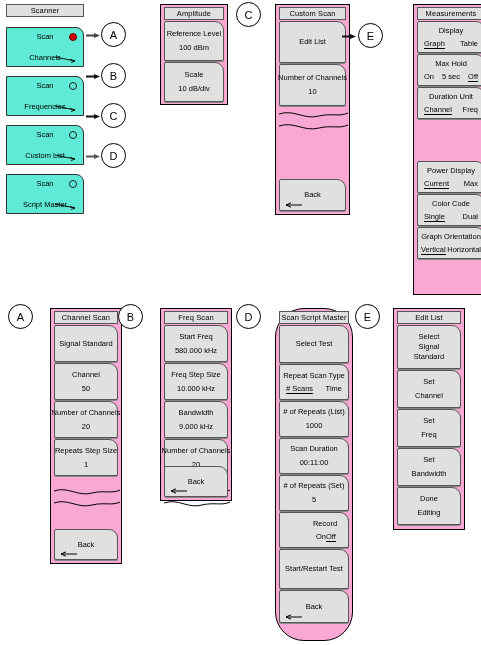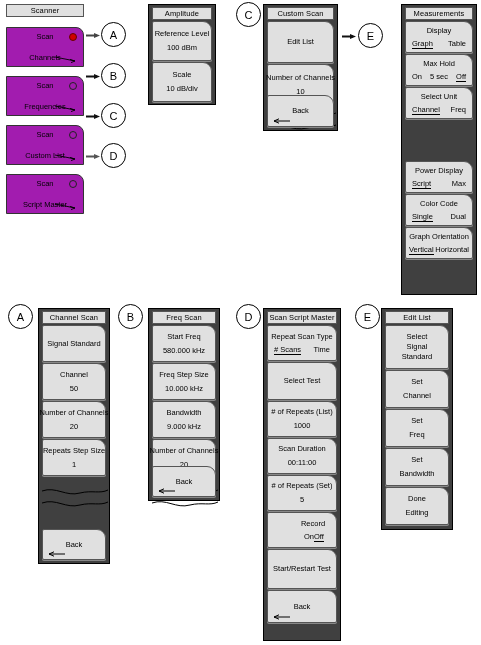--- a/index.html
+++ b/index.html
@@ -4,21 +4,21 @@
 <style>
   html,body{margin:0;padding:0;background:#fff;}
   body{
     width:481px;height:645px;position:relative;overflow:hidden;
     font-family:"Liberation Sans","DejaVu Sans",sans-serif;
     color:#000;
   }
   .panel{position:absolute;}
 
   
-  .menu{position:absolute;background:#404040;border:1px solid #000;box-sizing:border-box;}
+  .menu{position:absolute;background:#f9a8d4;border:1px solid #000;box-sizing:border-box;margin-left:12px;}
   .mtitle{
     background:#e0e0e0;border:1px solid #555;box-sizing:border-box;
     font-size:7.5px;text-align:center;letter-spacing:.1px;
     display:flex;align-items:center;justify-content:center;
     position:relative;margin:2px 3px 0 3px;height:13px;
   }
   .key{
     position:relative;background:#e0e0e0;
     border:1px solid #555;box-sizing:border-box;
     margin:1px 3px 0 3px;
@@ -34,21 +34,21 @@
   .key .opts span{line-height:9px;}
   .sel{border-bottom:1px solid #000;padding-bottom:0px;}
   .dot{position:absolute;right:6px;top:5px;width:6px;height:6px;border-radius:50%;
        background:#d00000;border:1px solid #600;}
   .circ{position:absolute;right:6px;top:5px;width:6px;height:6px;border-radius:50%;
        background:transparent;border:1px solid #222;}
   .subarrow{position:absolute;right:6px;bottom:3px;width:22px;height:7px;}
 
   
   .flatkey{
-    position:relative;background:#a21caf;border:1px solid #333;box-sizing:border-box;
+    position:relative;background:#5eead4;border:1px solid #333;box-sizing:border-box;
     font-size:7.5px;margin:10px 0 -1px 0;
     border-radius:0 8px 0 0;
   }
   .flatkey .l1{position:absolute;left:0;right:0;top:4px;text-align:center;}
   .flatkey .l2{position:absolute;left:0;right:0;bottom:4px;text-align:center;}
 
   
   .bub{position:absolute;width:23px;height:23px;border-radius:50%;
        border:1.4px solid #000;display:flex;align-items:center;justify-content:center;
        font-size:11px;background:#fff;}
@@ -132,21 +132,21 @@
     <div class="ln">Reference Level</div>
     <div class="val">100 dBm</div>
   </div>
   <div class="key" style="height:40px;">
     <div class="ln">Scale</div>
     <div class="val">10 dB/div</div>
   </div>
 </div>
 
 <div class="bub" style="left:236px;top:2px;">C</div>
-<div class="menu" style="left:263px;top:4px;width:75px;height:127px;">
+<div class="menu" style="left:263px;top:4px;width:75px;height:211px;">
   <div class="mtitle">Custom Scan</div>
   <div class="key" style="height:42px;">
     <div class="ln">Edit List</div>
   </div>
   <div class="key" style="height:42px;">
     <div class="ln">Number of Channels</div>
     <div class="val">10</div>
   </div>
   <svg class="brk" style="top:103px;" viewBox="0 0 69 26" preserveAspectRatio="none">
     <path d="M0 6 C15 1, 25 12, 40 8 C52 5, 60 9, 69 5" stroke="#000" fill="none" stroke-width="1"></path>
@@ -178,31 +178,31 @@
   </div>
   <div class="key" style="height:32px;">
     <div class="ln">Max Hold</div>
     <div class="opts">
       <span>On</span>
       <span>5 sec</span>
       <span class="sel">Off</span>
     </div>
   </div>
   <div class="key" style="height:32px;">
-    <div class="ln">Select Unit</div>
+    <div class="ln">Duration Unit</div>
     <div class="opts">
       <span class="sel">Channel</span>
       <span>Freq</span>
     </div>
   </div>
   <div style="height:41px;"></div>
   <div class="key" style="height:32px;">
     <div class="ln">Power Display</div>
     <div class="opts">
-      <span class="sel">Script</span>
+      <span class="sel">Current</span>
       <span>Max</span>
     </div>
   </div>
   <div class="key" style="height:32px;">
     <div class="ln">Color Code</div>
     <div class="opts">
       <span class="sel">Single</span>
       <span>Dual</span>
     </div>
   </div>
@@ -272,31 +272,31 @@
   <div class="key" style="height:31px;position:absolute;left:0;right:0;bottom:3px;">
     <div class="ln">Back</div>
     <svg style="position:absolute;left:4px;bottom:2px;width:18px;height:7px;" viewBox="0 0 18 7">
       <path d="M18 4 L2 4" stroke="#000" fill="none" stroke-width="1"></path>
       <path d="M2 4 L7 1.8 M2 4 L7 6.2" stroke="#000" fill="none" stroke-width="1"></path>
     </svg>
   </div>
 </div>
 
 <div class="bub" style="left:236px;top:304px;">D</div>
-<div class="menu" style="left:263px;top:308px;width:78px;height:333px;">
+<div class="menu" style="left:263px;top:308px;width:78px;height:333px;border-radius:29px;">
   <div class="mtitle">Scan Script Master</div>
+  <div class="key" style="height:38px;">
+    <div class="ln">Select Test</div>
+  </div>
   <div class="key" style="height:36px;">
     <div class="ln">Repeat Scan Type</div>
     <div class="opts">
       <span class="sel"># Scans</span>
       <span>Time</span>
     </div>
-  </div>
-  <div class="key" style="height:38px;">
-    <div class="ln">Select Test</div>
   </div>
   <div class="key" style="height:36px;">
     <div class="ln"># of Repeats (List)</div>
     <div class="val">1000</div>
   </div>
   <div class="key" style="height:36px;">
     <div class="ln">Scan Duration</div>
     <div class="val">00:11:00</div>
   </div>
   <div class="key" style="height:36px;">

